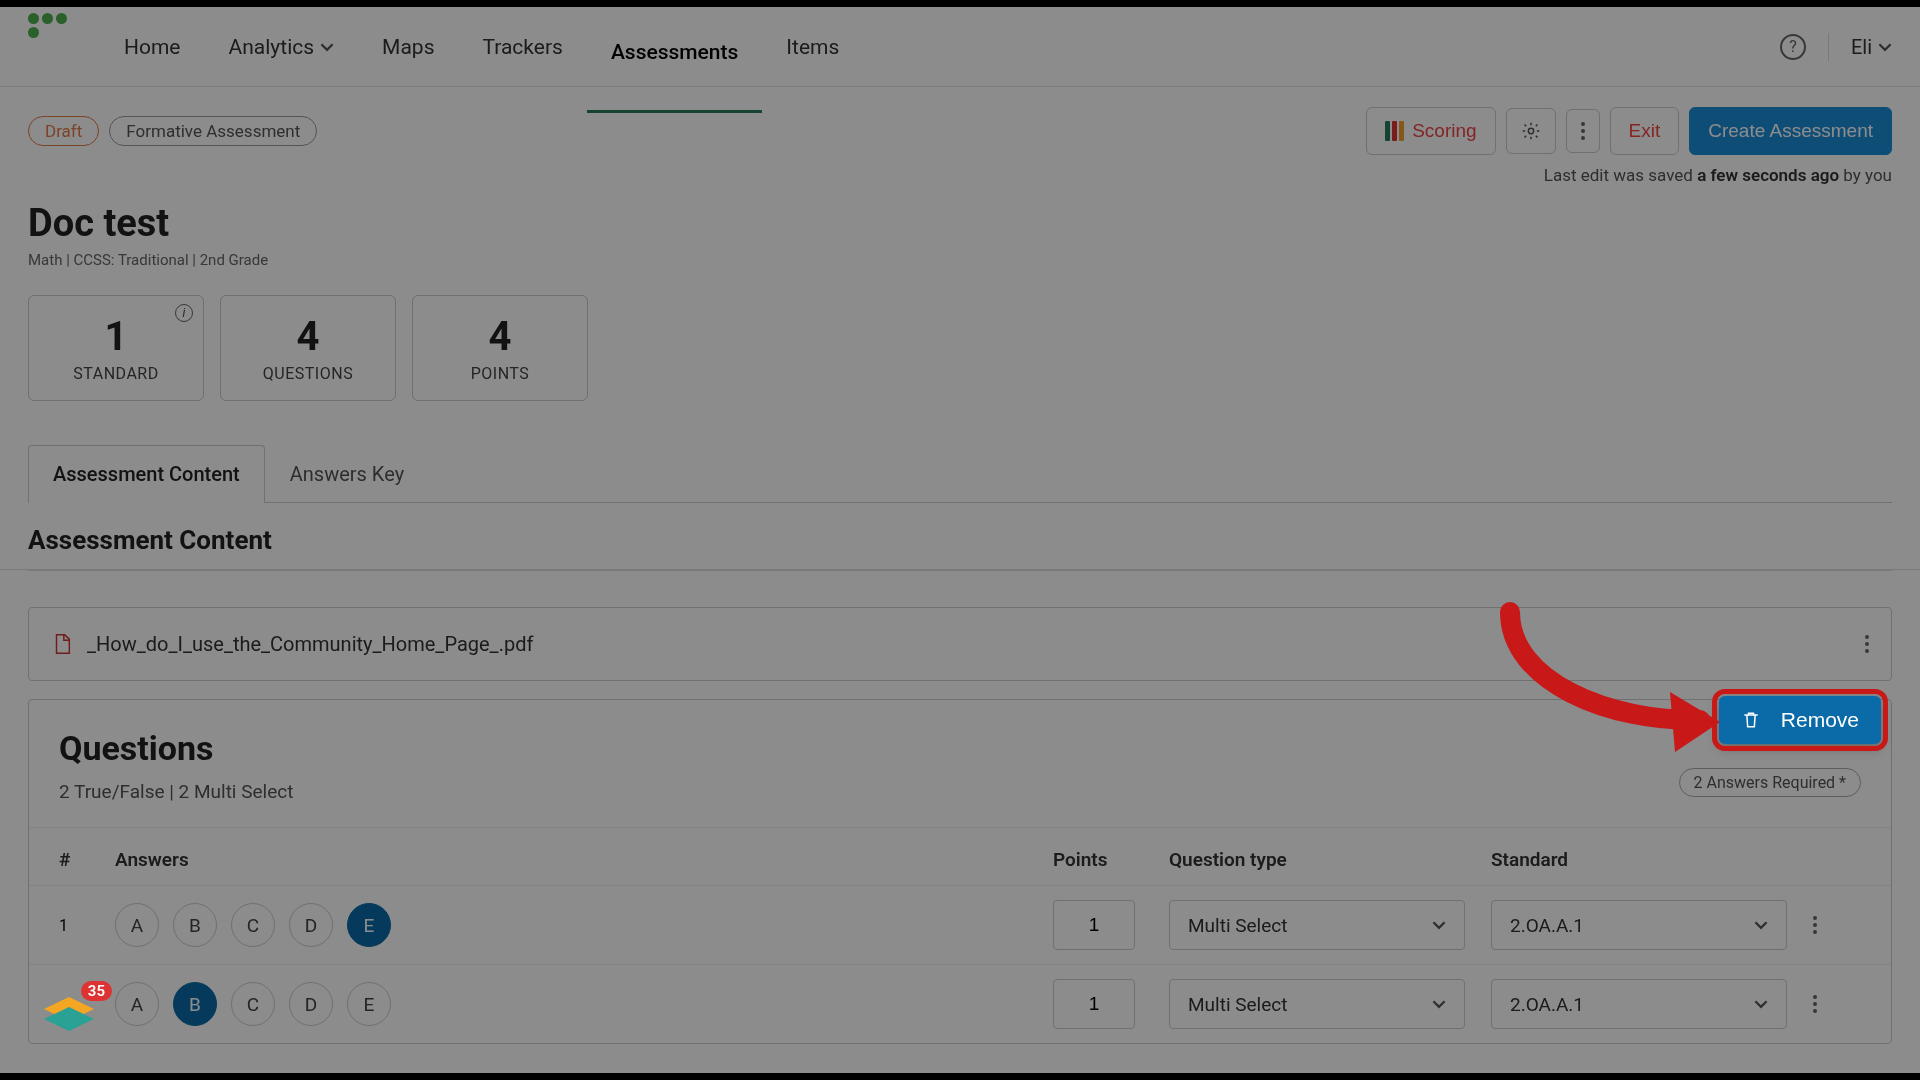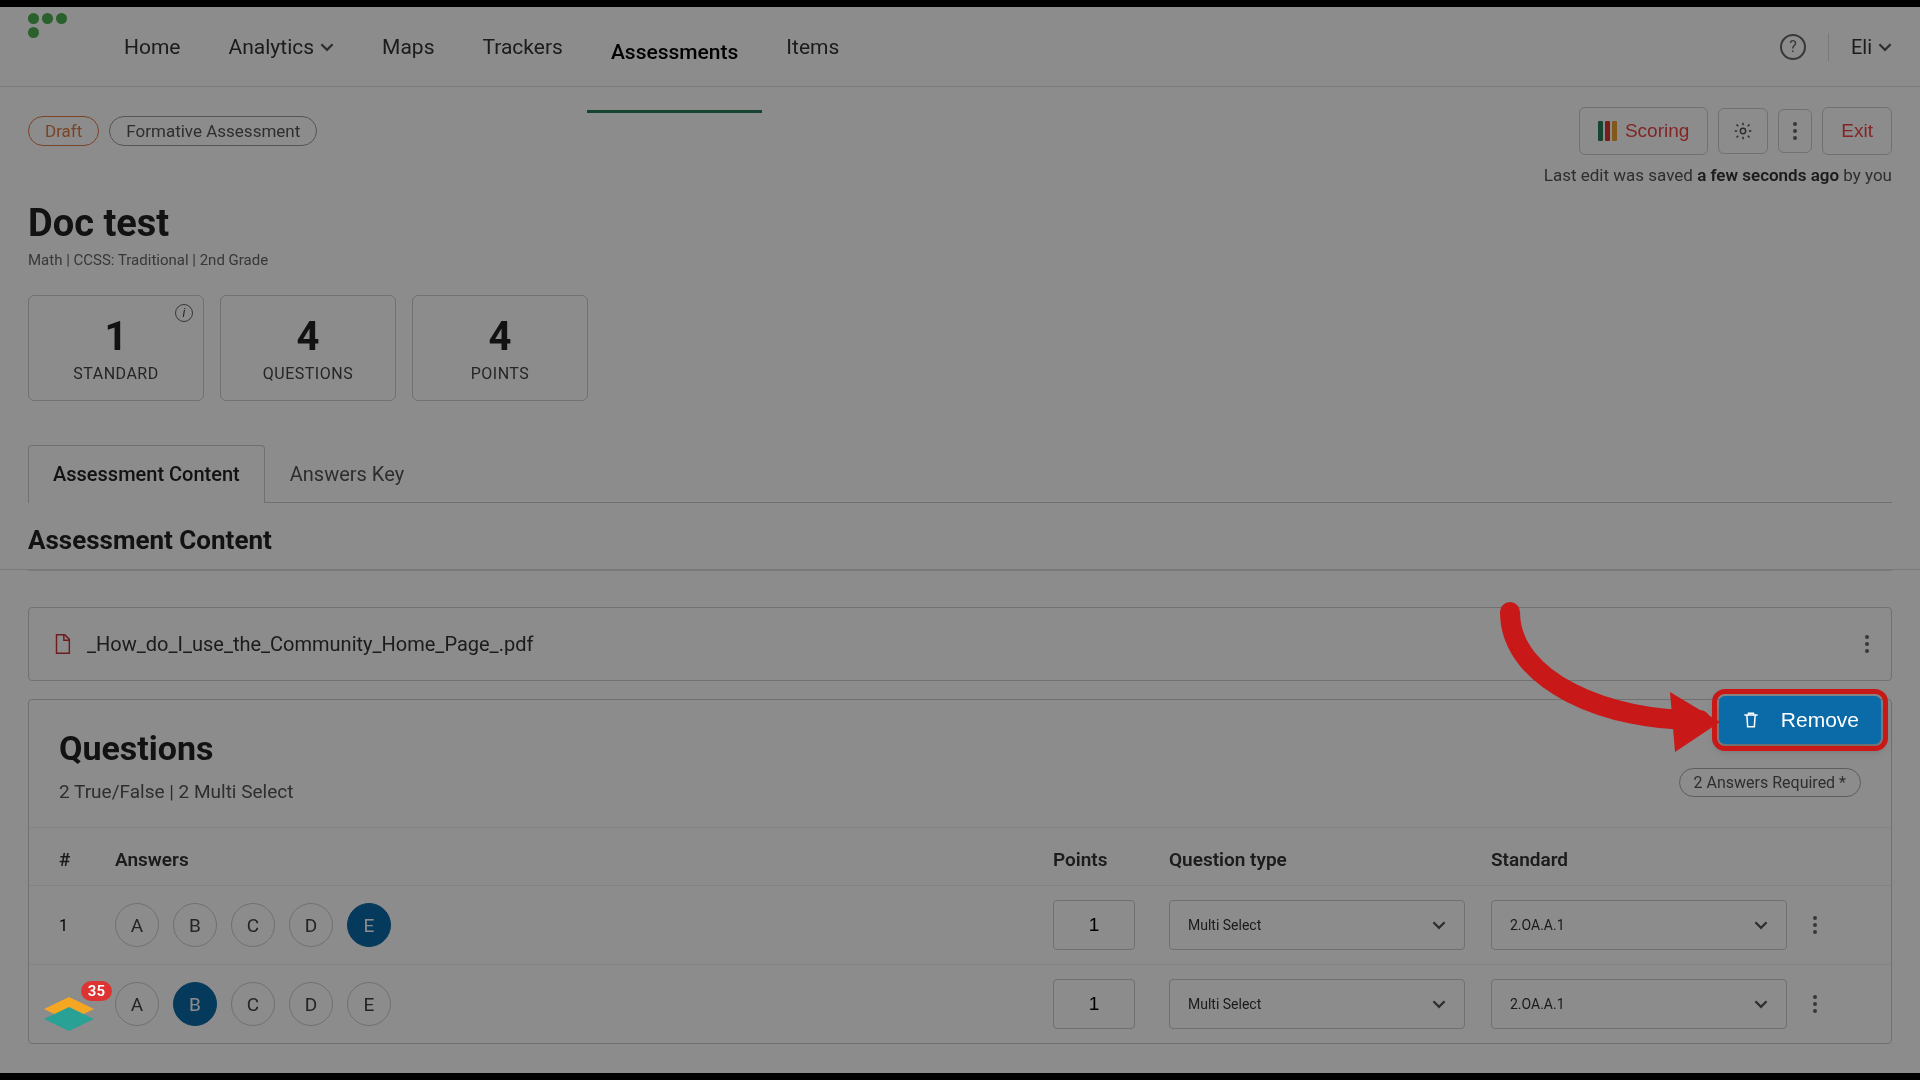--- a/index.html
+++ b/index.html
@@ -79,21 +79,21 @@
 .col-ans{flex:1}
 .col-pts{width:116px}
 .col-type{width:322px}
 .col-std{width:322px}
 .col-menu{width:48px}
 .q-row { display:flex; align-items:center; padding:14px 30px; border-top:1px solid #eee; }
 .bubbles { display:flex; gap:14px; }
 .bubble { width:44px; height:44px; border:1px solid #ccc; border-radius:50%; display:flex; align-items:center; justify-content:center; font-size:19px; color:#444; background:#fff; cursor:pointer; }
 .bubble.sel { background:#0b6aa8; color:#fff; border-color:#0b6aa8; }
 .pts-input { width:82px; height:50px; border:1px solid #ccc; border-radius:4px; text-align:center; font-size:19px; }
-.select { height:50px; border:1px solid #ccc; border-radius:4px; display:flex; align-items:center; justify-content:space-between; padding:0 18px; font-size:14px; color:#333; width:296px; cursor:pointer; }
+.select { height:50px; border:1px solid #ccc; border-radius:4px; display:flex; align-items:center; justify-content:space-between; padding:0 18px; font-size:19px; color:#333; width:296px; cursor:pointer; }
 
 .remove-pop { position:absolute; right:10px; top:-4px; z-index:100; }
 .remove-btn { background:#0b6aa8; color:#fff; border:none; border-radius:6px; padding:12px 22px; font-size:21px; display:flex; align-items:center; gap:20px; box-shadow:0 4px 12px rgba(0,0,0,.3); outline:5px solid #c81818; outline-offset:2px; }
 .trash { width:20px; height:20px; }
 
 .arrow-annot { position:absolute; z-index:100; pointer-events:none; }
 
 .widget-badge { position:absolute; left:40px; bottom:36px; z-index:60; }
 .widget-badge .stack { width:58px; height:44px; }
 .widget-badge .count { position:absolute; top:-12px; right:-14px; background:#d33; color:#fff; border-radius:12px; padding:1px 7px; font-size:15px; font-weight:600; }
@@ -159,20 +159,21 @@
           </svg>
       </button>
       <button class="btn icon-only">
         <span class="vdots">
             <span></span>
             <span></span>
             <span></span>
           </span>
       </button>
       <button class="btn">Exit</button>
+      <button class="btn primary create">Create Assessment</button>
     </div>
   </div>
 
   <div class="save-status">
     <span>Last edit was saved </span><b>a few seconds ago</b><span> by you</span>
   </div>
 
   <div class="title-block">
     <h1>Doc test</h1>
     <div class="meta">Math  |  CCSS: Traditional  |  2nd Grade</div>

